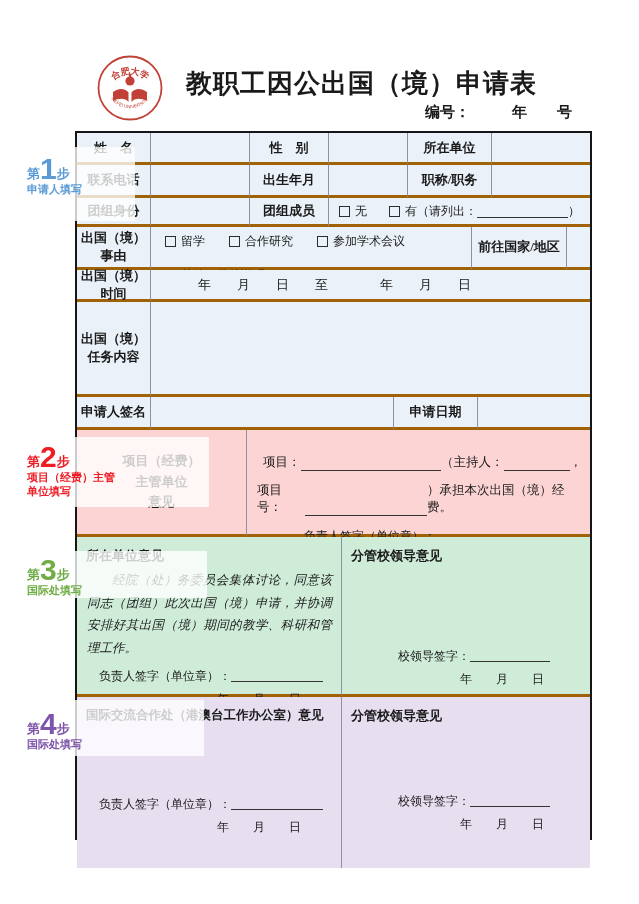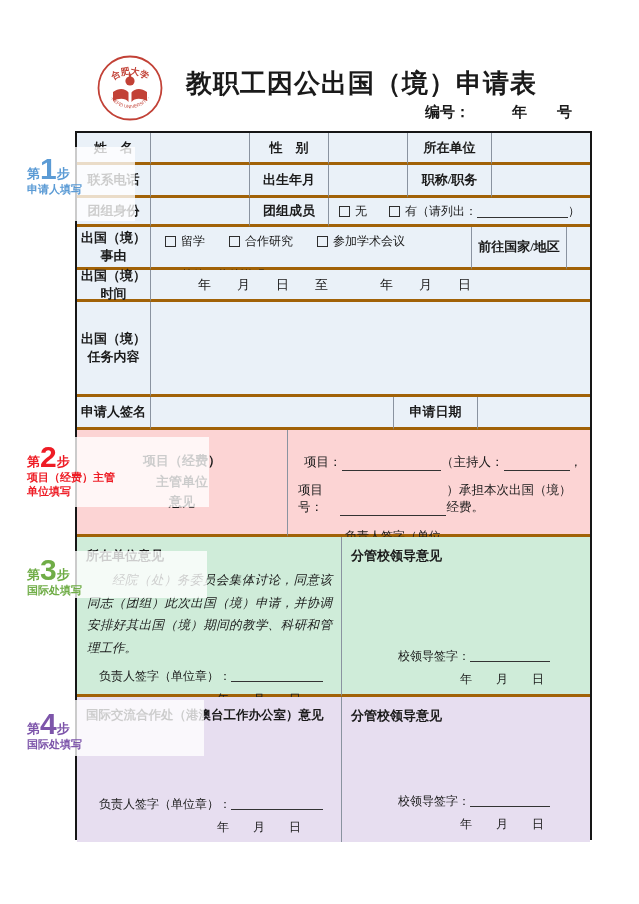--- a/index.html
+++ b/index.html
@@ -165,21 +165,21 @@
     </div>
 
     <div class="row" style="height:33px;">
       <div class="c blue lbl" style="width:74px;">申请人签名</div>
       <div class="c blue" style="width:243px;"></div>
       <div class="c blue lbl" style="width:84px;">申请日期</div>
       <div class="c blue last" style="flex:1;"></div>
     </div>
 
     <div class="row" style="height:107px;">
-      <div class="c pinkbg lbl" style="width:211px;">
+      <div class="c pinkbg lbl" style="width:170px;">
         <div style="line-height:1.6;">
           <div>项目（经费）</div>
           <div>主管单位</div>
           <div>意见</div>
         </div>
       </div>
       <div class="c pinkbg last freecell" style="flex:1;padding-top:24px;">
         <div class="pink-line">
           <span>项目：</span>
           <span class="ul" style="flex:1;"></span>
@@ -213,21 +213,21 @@
       <div class="c greenbg last freecell" style="flex:1;border-left:1px solid #8a93a0;">
         <div class="op-title">分管校领导意见</div>
         <div class="signline" style="margin-top:83px;padding-left:56px;">
           <span>校领导签字：</span>
             <span class="ul" style="width:80px;"></span>
         </div>
         <div class="dateline" style="padding-left:72px;margin-top:6px;">年　　月　　日</div>
       </div>
     </div>
 
-    <div class="row lastrow" style="height:145px;">
+    <div class="row lastrow" style="height:171px;">
       <div class="c purplebg last freecell" style="width:264px;">
         <div class="op-title" style="font-size:12.5px;white-space:nowrap;">国际交流合作处（港澳台工作办公室）意见</div>
         <div class="signline" style="margin-top:72px;padding-left:22px;">
           <span>负责人签字（单位章）：</span>
             <span class="ul" style="width:92px;"></span>
         </div>
         <div class="dateline" style="padding-left:100px;margin-top:6px;">年　　月　　日</div>
       </div>
       <div class="c purplebg last freecell" style="flex:1;border-left:1px solid #8a93a0;">
         <div class="op-title">分管校领导意见</div>

